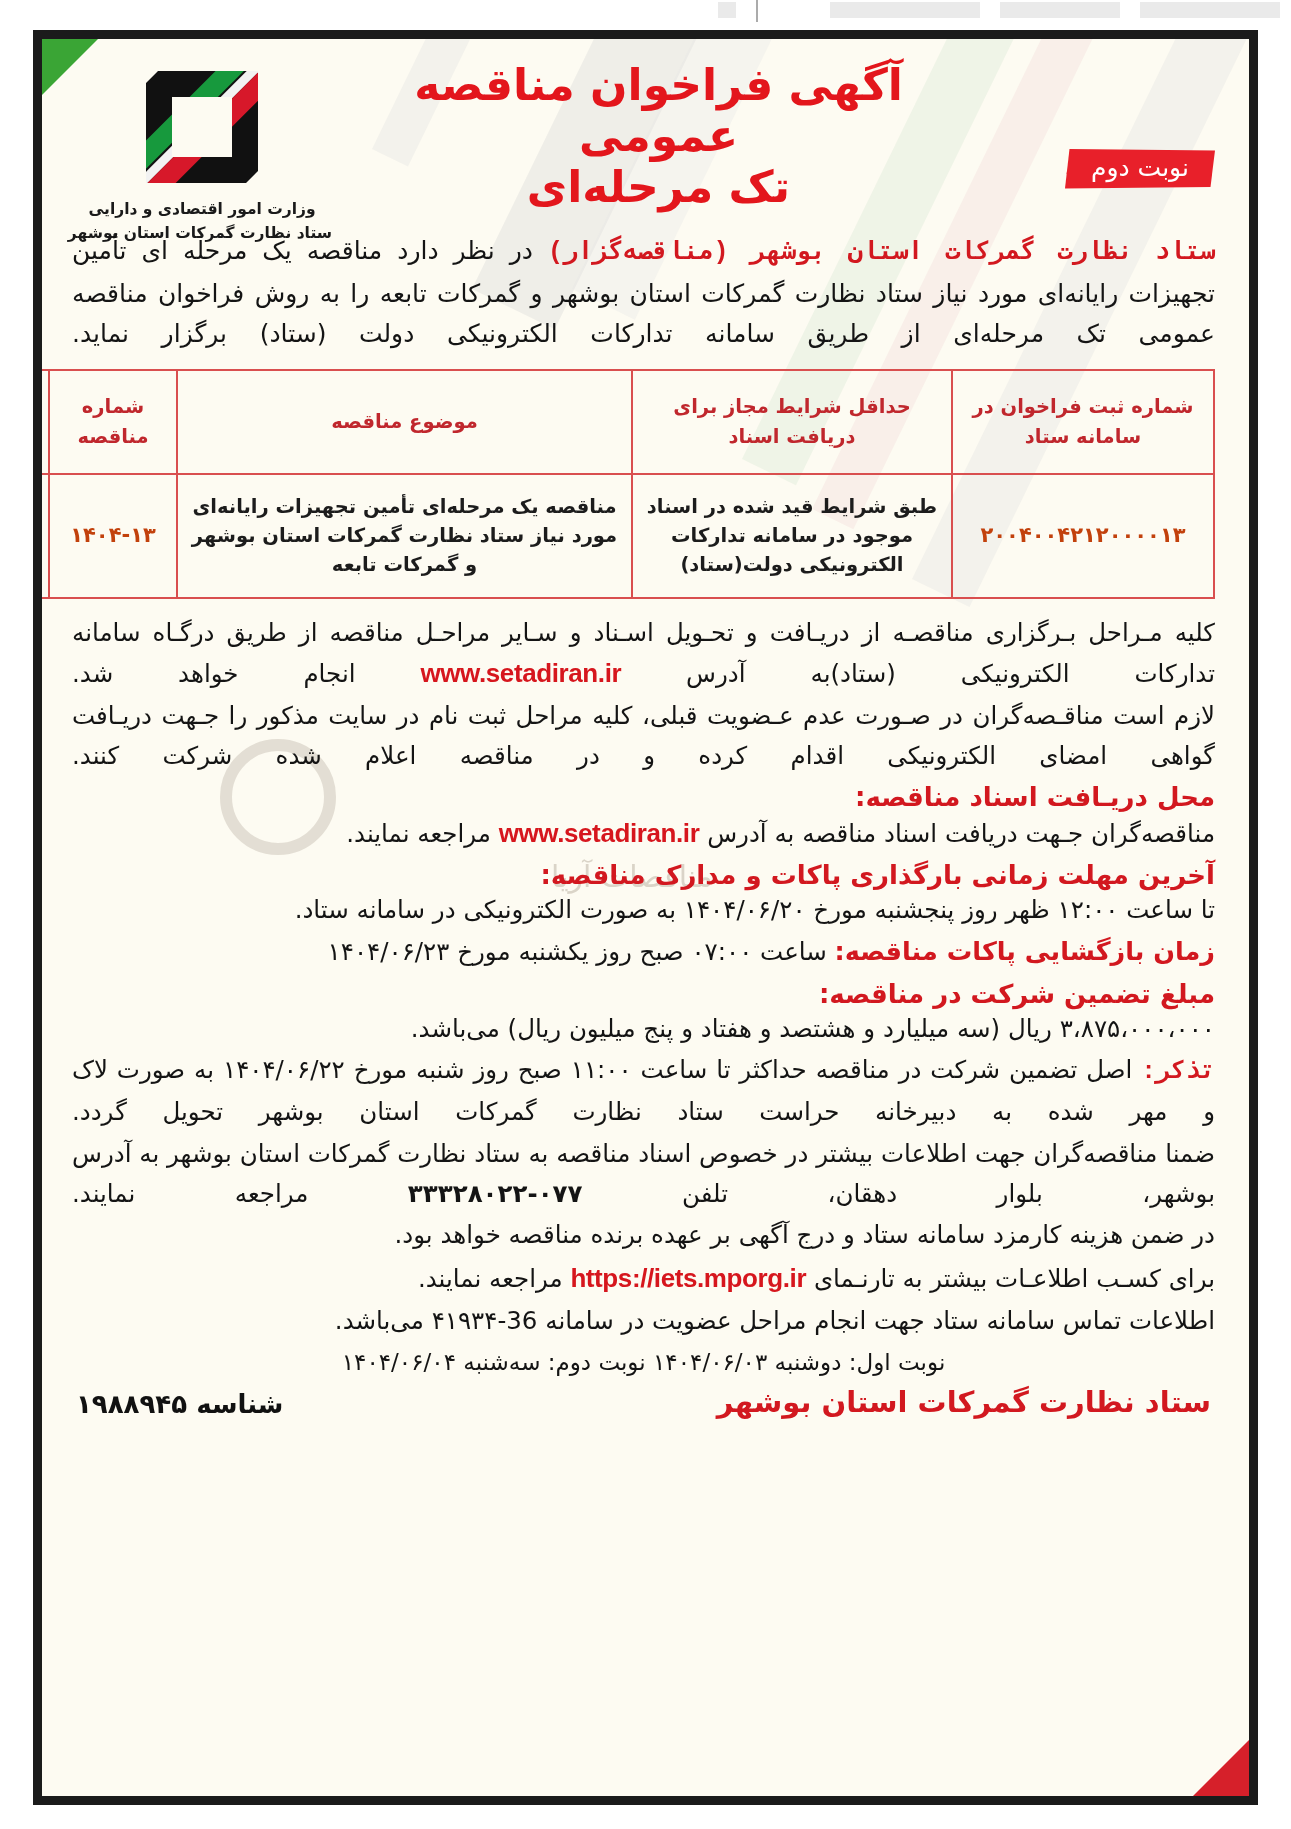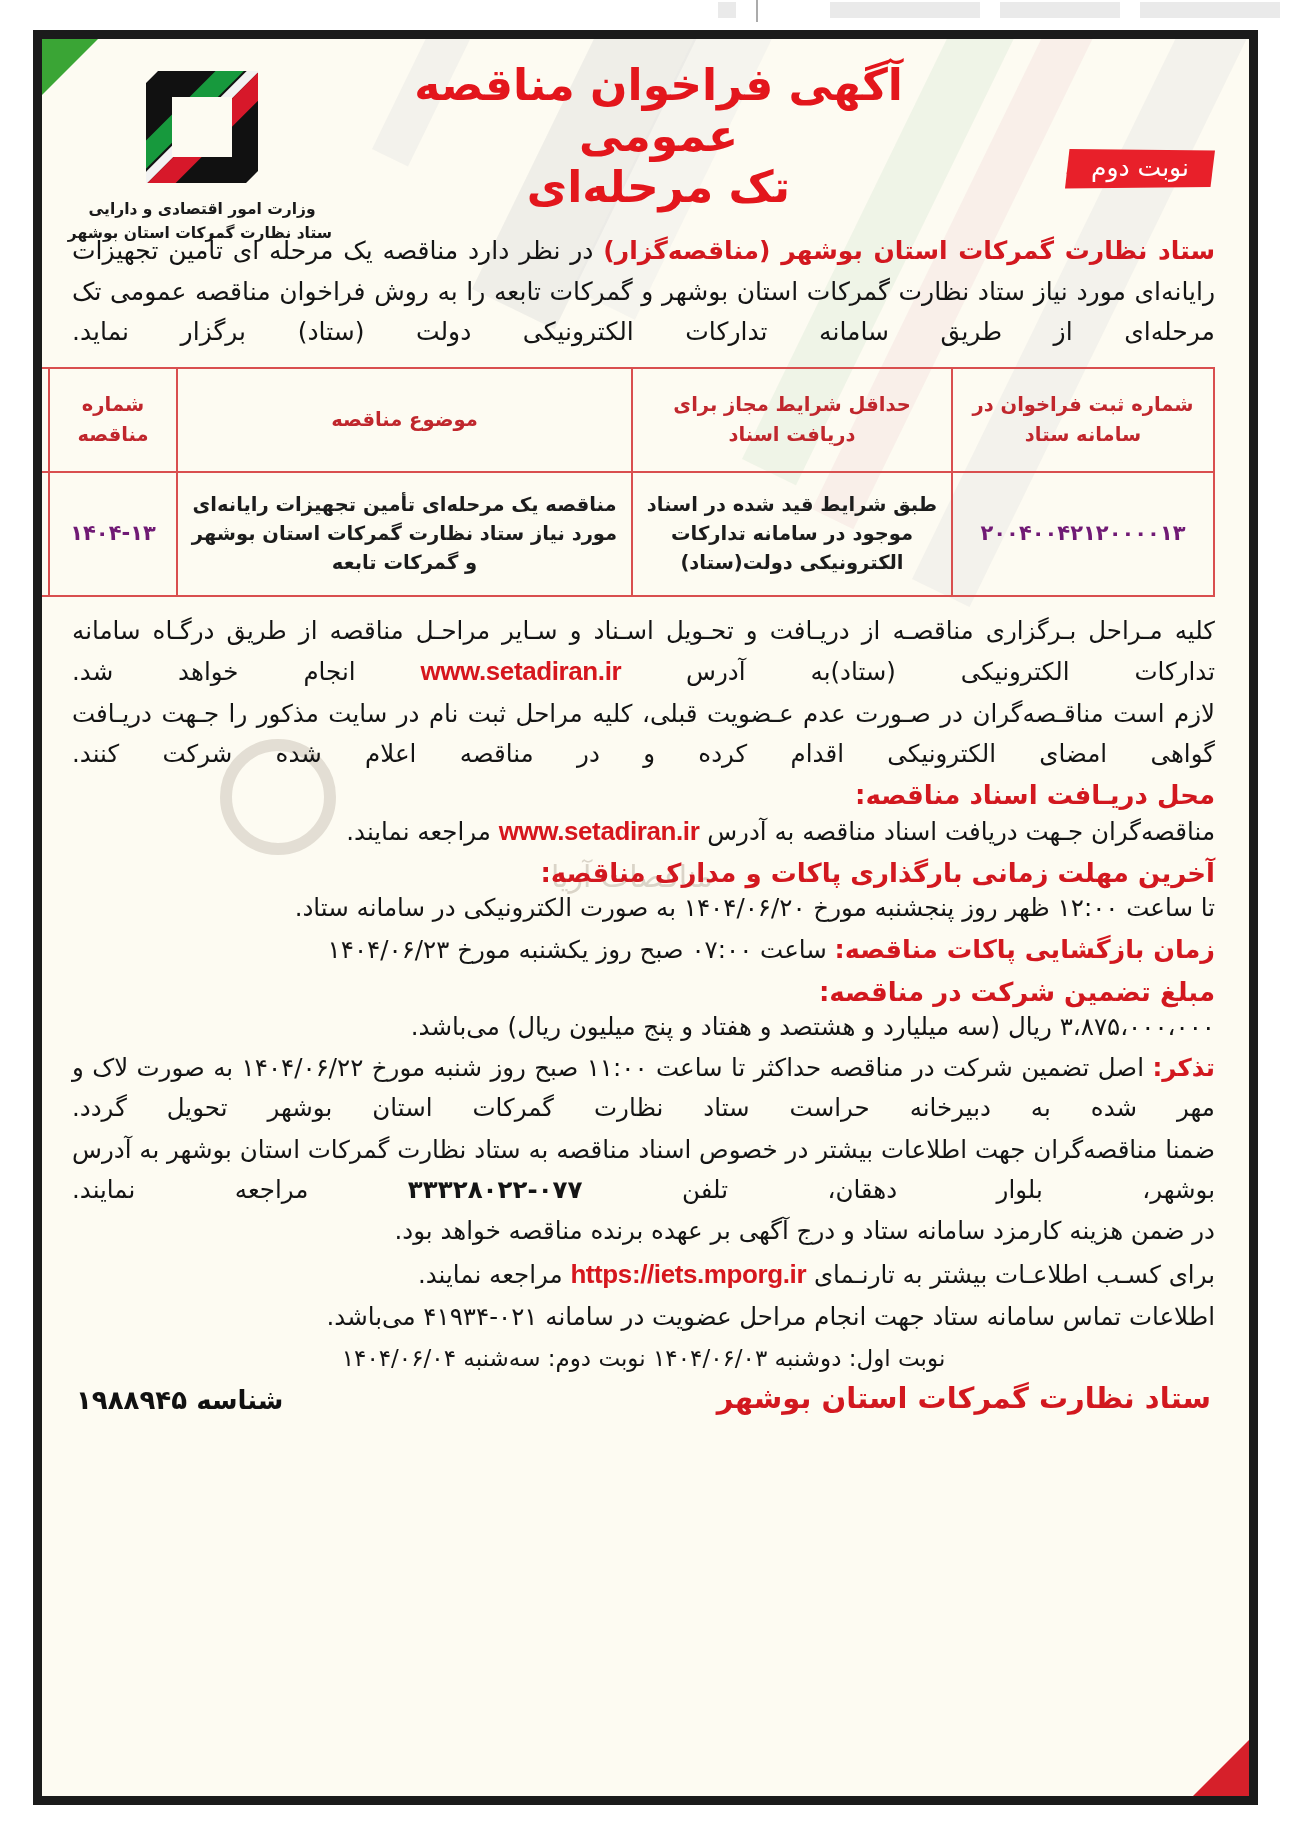--- a/index.html
+++ b/index.html
@@ -208,21 +208,21 @@
     margin: 0 0 2px 0;
     font-size: 24.5px;
     line-height: 1.62;
     color: #141414;
     text-align: justify;
     text-align-last: right;
   }
   p.para.justified { text-align: justify; text-align-last: justify; }
   p.para.right { text-align: right; text-align-last: right; }
   .b { font-weight: bold; }
-  .redb { color: #d2181f; font-weight: bold; }
+  .redb { color: #d2181f; font-weight: bold; font-family: Liberation Mono, monospace; }
   .lead {
     color: #d2181f;
     font-weight: bold;
     font-size: 25.5px;
   }
   .url {
     color: #d6161d;
     font-weight: bold;
     direction: ltr;
     display: inline-block;
@@ -247,21 +247,21 @@
     text-align: center;
     vertical-align: middle;
     padding: 8px 6px;
     color: #c0272d;
     font-size: 19.5px;
     font-weight: bold;
     line-height: 1.5;
   }
   table.tender th { height: 86px; }
   table.tender td { height: 106px; color: #1c1c1c; }
-  table.tender td.num { color:#701a75; font-size: 21px; }
+  table.tender td.num { color:#c2410c; font-size: 21px; }
   .col-radif   { width: 58px; }
   .col-shomare { width: 128px; }
   .col-mozoo   { width: 455px; }
   .col-hadagh  { width: 320px; }
   .col-sabt    { width: 262px; }
 
   
   .sec-head {
     color: #d2181f;
     font-weight: bold;
@@ -409,21 +409,21 @@
         <div class="sec-head">مبلغ تضمین شرکت در مناقصه:</div>
         <p class="para right">۳،۸۷۵،۰۰۰،۰۰۰ ریال (سه میلیارد و هشتصد و هفتاد و پنج میلیون ریال) می‌باشد.</p>
 
         <p class="para justified"><span class="redb">تذکر:</span><span> اصل تضمین شرکت در مناقصه حداکثر تا ساعت ۱۱:۰۰ صبح روز شنبه مورخ ۱۴۰۴/۰۶/۲۲ به صورت لاک و مهر شده به دبیرخانه حراست ستاد نظارت گمرکات استان بوشهر تحویل گردد.</span></p>
 
         <p class="para justified"><span>ضمنا مناقصه‌گران جهت اطلاعات بیشتر در خصوص اسناد مناقصه به ستاد نظارت گمرکات استان بوشهر به آدرس بوشهر، بلوار دهقان، تلفن </span><span class="b">۰۷۷-۳۳۳۲۸۰۲۲</span><span> مراجعه نمایند.</span></p>
 
         <p class="para right">در ضمن هزینه کارمزد سامانه ستاد و درج آگهی بر عهده برنده مناقصه خواهد بود.</p>
 
         <p class="para right"><span>برای کسـب اطلاعـات بیشتر به تارنـمای </span><span class="url">https://iets.mporg.ir</span><span> مراجعه نمایند.</span></p>
-        <p class="para right">اطلاعات تماس سامانه ستاد جهت انجام مراحل عضویت در سامانه ۰۲۱-۴۱۹۳۴ می‌باشد.</p>
+        <p class="para right">اطلاعات تماس سامانه ستاد جهت انجام مراحل عضویت در سامانه 36-۴۱۹۳۴ می‌باشد.</p>
 
         <div class="nobat-line">نوبت اول: دوشنبه  ۱۴۰۴/۰۶/۰۳     نوبت دوم: سه‌شنبه  ۱۴۰۴/۰۶/۰۴</div>
 
         <div class="footer">
           <div class="footer-org">ستاد نظارت گمرکات استان بوشهر</div>
           <div class="footer-id">شناسه ۱۹۸۸۹۴۵</div>
         </div>
 
       </div>
     </div>

